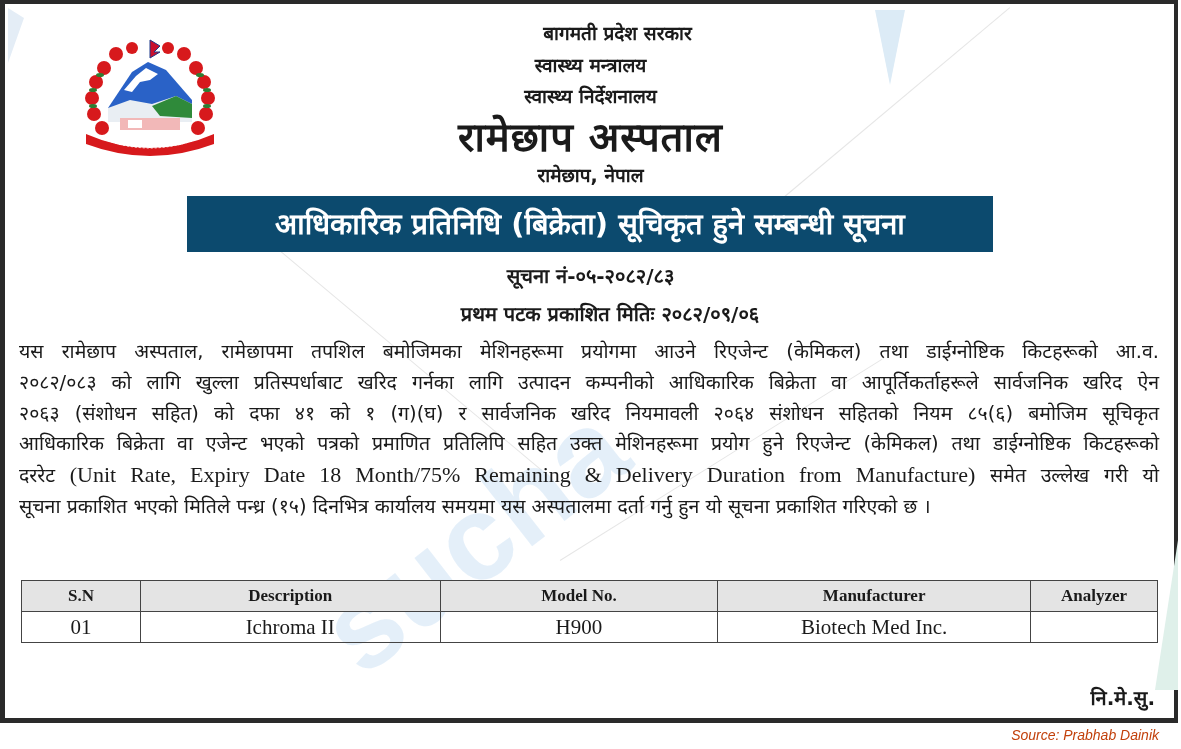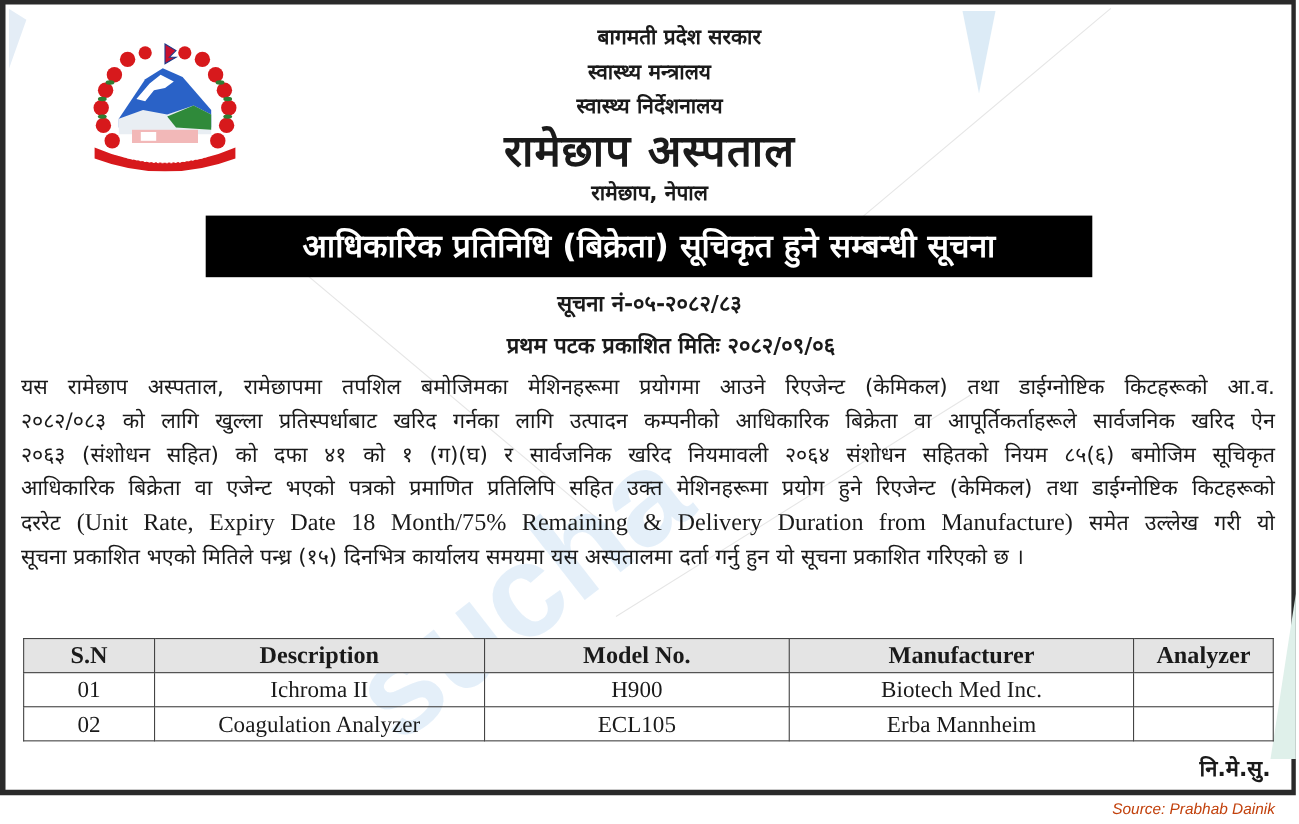--- a/index.html
+++ b/index.html
@@ -22,40 +22,40 @@
 
   .header { position: absolute; left: 0; width: 1181px; text-align: center; font-weight: bold; }
   .h1 { top: 20px; font-size: 19px; margin-left: 27px; }
   .h2 { top: 52px; font-size: 19px; }
   .h3 { top: 83px; font-size: 19px; }
   .hosp { top: 108px; font-size: 40px; letter-spacing: 1px; }
   .addr { top: 162px; font-size: 19px; }
 
   .banner {
     position: absolute; left: 187px; top: 196px; width: 806px; height: 56px;
-    background: #000000; color: #ffffff; text-align: center;
+    background: #0c4a6e; color: #ffffff; text-align: center;
     font-size: 29px; font-weight: bold; line-height: 56px;
   }
   .notice-no { position:absolute; left:0; width:1181px; top:262px; text-align:center; font-size:20px; font-weight:bold; }
   .pub-date { position:absolute; left:0; width:1181px; top:300px; text-align:center; font-size:20px; font-weight:bold;padding-left:39px; }
 
   .body-text {
     position: absolute; left: 19px; top: 337px; width: 1140px;
     font-size: 19.5px; line-height: 30.8px; text-align: justify; text-align-last: left;
   }
   .body-text .line { display: block; text-align: justify; text-align-last: justify; white-space: nowrap; }
   .body-text .line.last { text-align-last: left; }
   .body-text .en { font-family: "Liberation Serif", serif; font-size: 22px; }
 
   table.items {
     position: absolute; left: 21px; top: 580px; width: 1137px;
     border-collapse: collapse; font-family: "Liberation Serif", serif;
   }
   table.items th, table.items td { border: 1.5px solid #444; text-align: center; }
-  table.items th { background: #e4e4e4; font-size: 22px; font-weight: bold; height: 31px; }
+  table.items th { background: #e4e4e4; font-size: 17px; font-weight: bold; height: 31px; }
   table.items td { font-size: 21px; height: 31px; }
 
   .signoff { position:absolute; right: 26px; top: 684px; font-size: 20px; font-weight: bold; }
   .source { position:absolute; right: 22px; top: 727px; font-size: 14px; font-style: italic; font-family: "Liberation Sans", sans-serif; color:#c2410c; }
 </style>
 </head>
 <body>
 
 <div class="notice-frame"></div>
 
@@ -153,24 +153,17 @@
     </tr>
   </thead>
   <tbody>
     <tr>
       <td>01</td>
       <td>Ichroma II</td>
       <td>H900</td>
       <td>Biotech Med Inc.</td>
       <td></td>
     </tr>
-    <tr>
-      <td>02</td>
-      <td>Coagulation Analyzer</td>
-      <td>ECL105</td>
-      <td>Erba Mannheim</td>
-      <td></td>
-    </tr>
   </tbody>
 </table>
 
 <div class="signoff">नि.मे.सु.</div>
 <div class="source">Source: Prabhab Dainik</div>
 
 </body></html>

